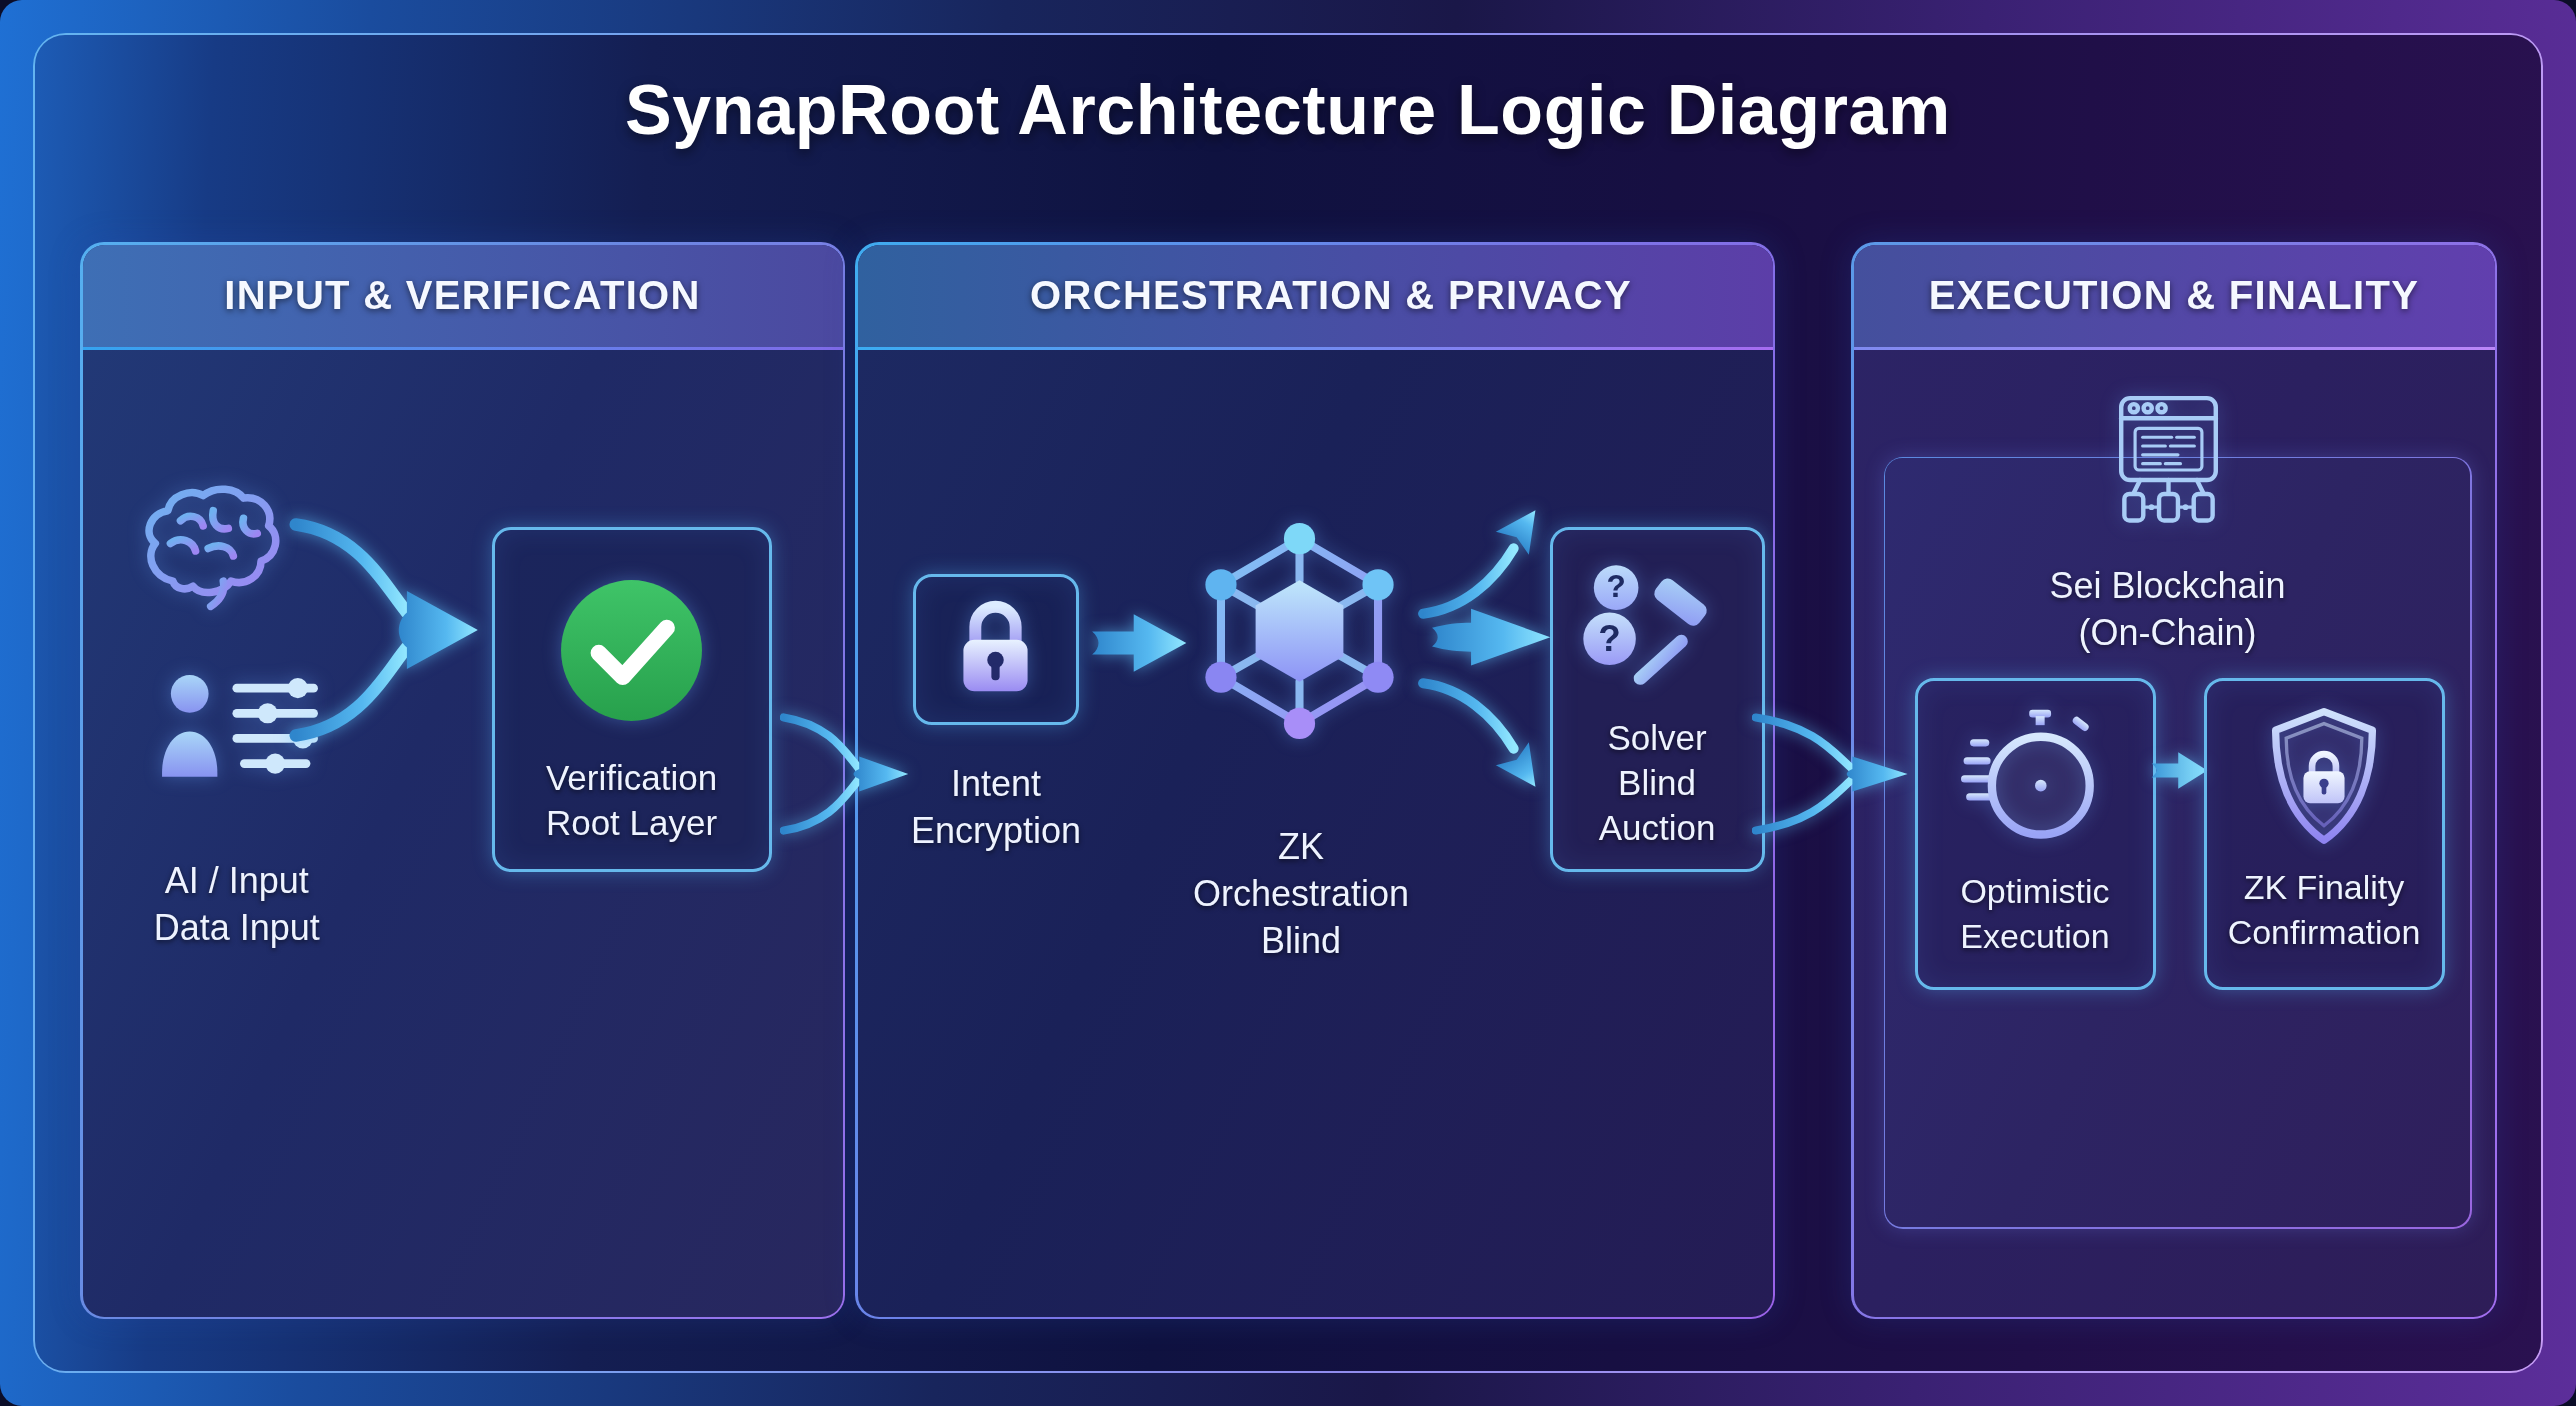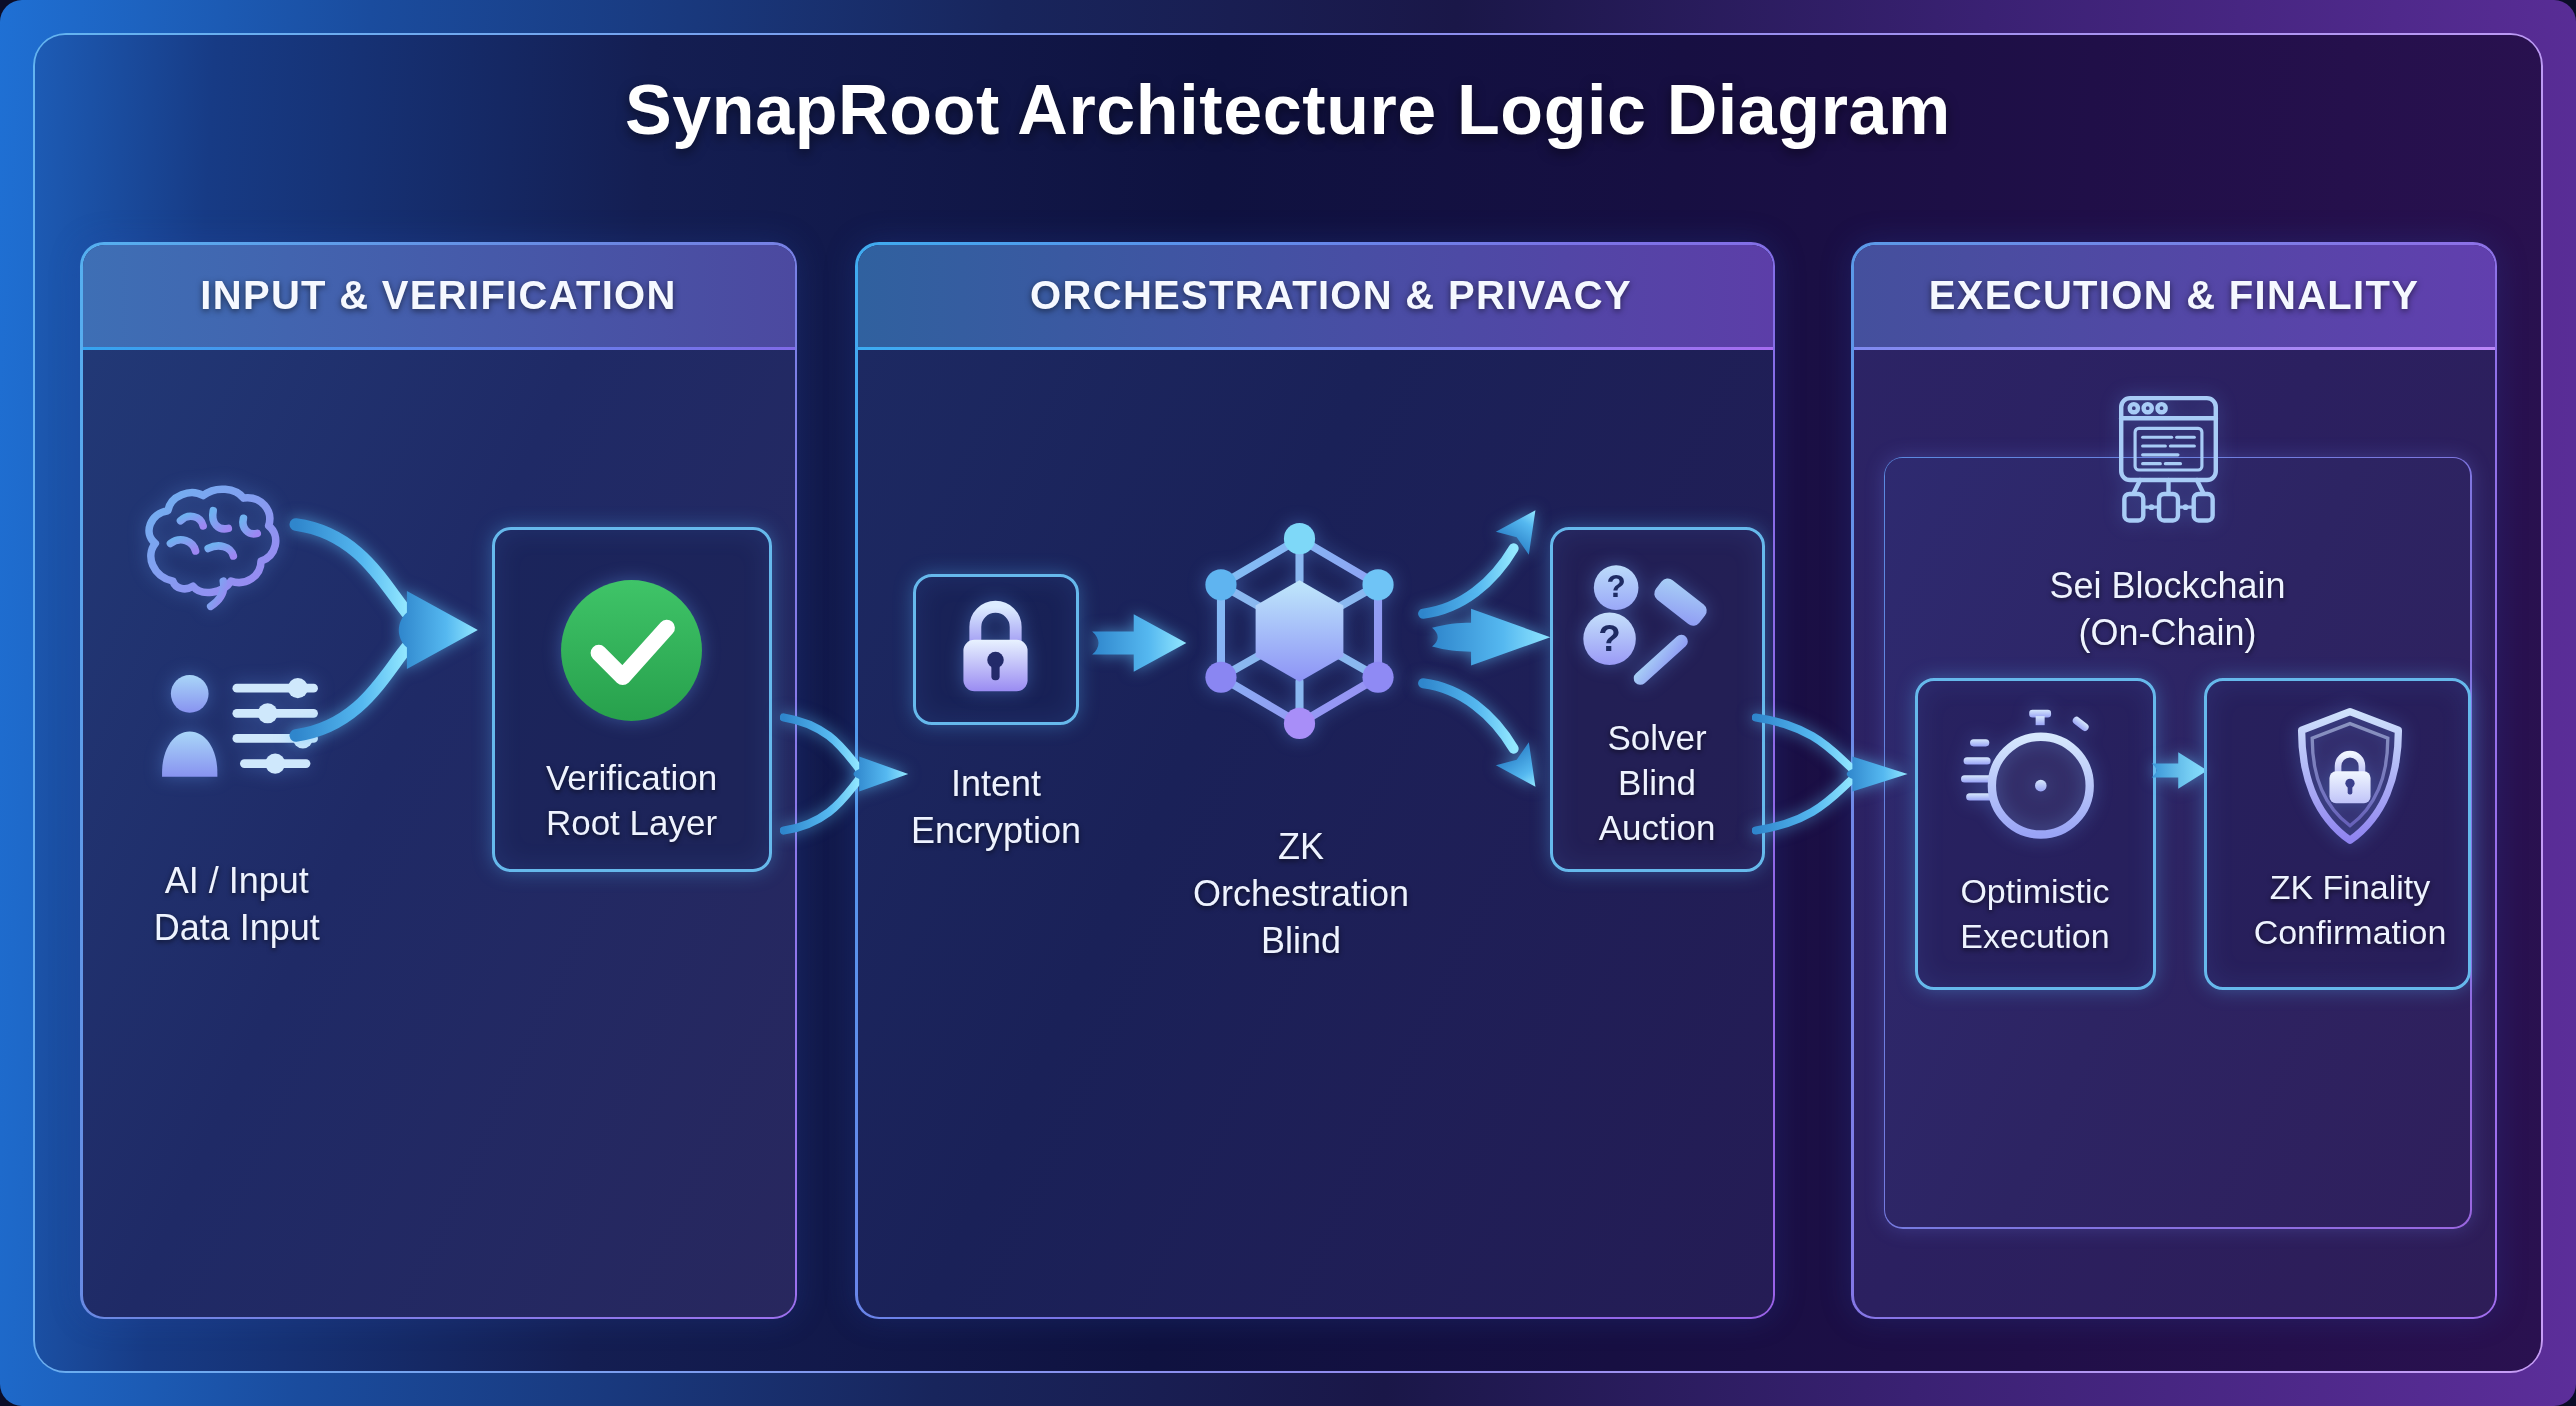--- a/index.html
+++ b/index.html
@@ -17,21 +17,21 @@
   
   .panel{position:absolute;top:242px;height:1077px;border-radius:24px;
     box-shadow:0 0 31px rgba(40,80,180,.25);}
   .p-in{position:absolute;inset:2.5px;border-radius:21.4px;overflow:hidden;}
   .p-head{height:102px;display:flex;align-items:center;justify-content:center;
     font-size:40px;font-weight:800;letter-spacing:1.3px;color:#f5f8ff;
     text-shadow:0 1.9px 6.3px rgba(0,0,0,.55);}
   .p-line{height:3.1px;}
   .p-body{position:absolute;left:0;right:0;top:105px;bottom:0;}
 
-  .panel1{left:80px;width:717px;background:linear-gradient(115deg,#55b0f0,#6b86e2 45%,#9d70ee);}
+  .panel1{left:80px;width:717px;background:linear-gradient(115deg,#55b0f0,#6b86e2 45%,#9d70ee);padding-left:48px;}
   .panel1 .p-in{background:linear-gradient(115deg,#223a78 0%,#1f2a66 45%,#28275e 100%);}
   .panel1 .p-head{background:linear-gradient(90deg,#3e6fb5,#4c49a0);}
   .panel1 .p-line{background:linear-gradient(90deg,#35a4f0,#806ae8);}
 
   .panel2{left:855px;width:920px;background:linear-gradient(115deg,#3facf0,#7a74e6 50%,#9a62e8);}
   .panel2 .p-in{background:linear-gradient(115deg,#1d2a63 0%,#1a2158 40%,#251c55 100%);}
   .panel2 .p-head{background:linear-gradient(90deg,#30619f,#5c3ea8);padding-left:32px;}
   .panel2 .p-line{background:linear-gradient(90deg,#3bacf2,#a66cf0);}
 
   .panel3{left:1851px;width:646px;background:linear-gradient(115deg,#5a9ae8,#8a72e6 50%,#a26ef0);}
@@ -361,21 +361,21 @@
         <svg class="arrow" style="left:291px;top:497px;" width="69" height="57" viewBox="0 0 100 90">
           <defs>
               <linearGradient id="arrD" x1="0" y1="0" x2="1" y2="0">
             <stop offset="0" stop-color="#3a96d8"></stop>
                 <stop offset="1" stop-color="#93e8ff"></stop>
               </linearGradient>
             </defs>
           <path d="M6,34 H48 V16 L94,45 L48,74 V56 H6 C16,48 16,42 6,34 Z" fill="url(#arrD)"></path>
         </svg>
 
-        <div class="nbox" style="left:350px;top:433px;width:235px;height:306px;background:rgba(34,28,86,.5);padding-left:26px;">
+        <div class="nbox" style="left:350px;top:433px;width:235px;height:306px;background:rgba(34,28,86,.5);">
           <svg class="icon" style="margin-top:24px;" width="126" height="146" viewBox="0 0 190 220">
             <defs>
               <linearGradient id="shG" x1="0" y1="0" x2="0" y2="1">
                   <stop offset="0" stop-color="#cfe2fc"></stop>
                   <stop offset="1" stop-color="#8f84f0"></stop>
                 </linearGradient>
               <linearGradient id="shLockG" x1="0" y1="0" x2="0" y2="1">
                   <stop offset="0" stop-color="#f0f6ff"></stop>
                   <stop offset="1" stop-color="#c0c4f8"></stop>
                 </linearGradient>

